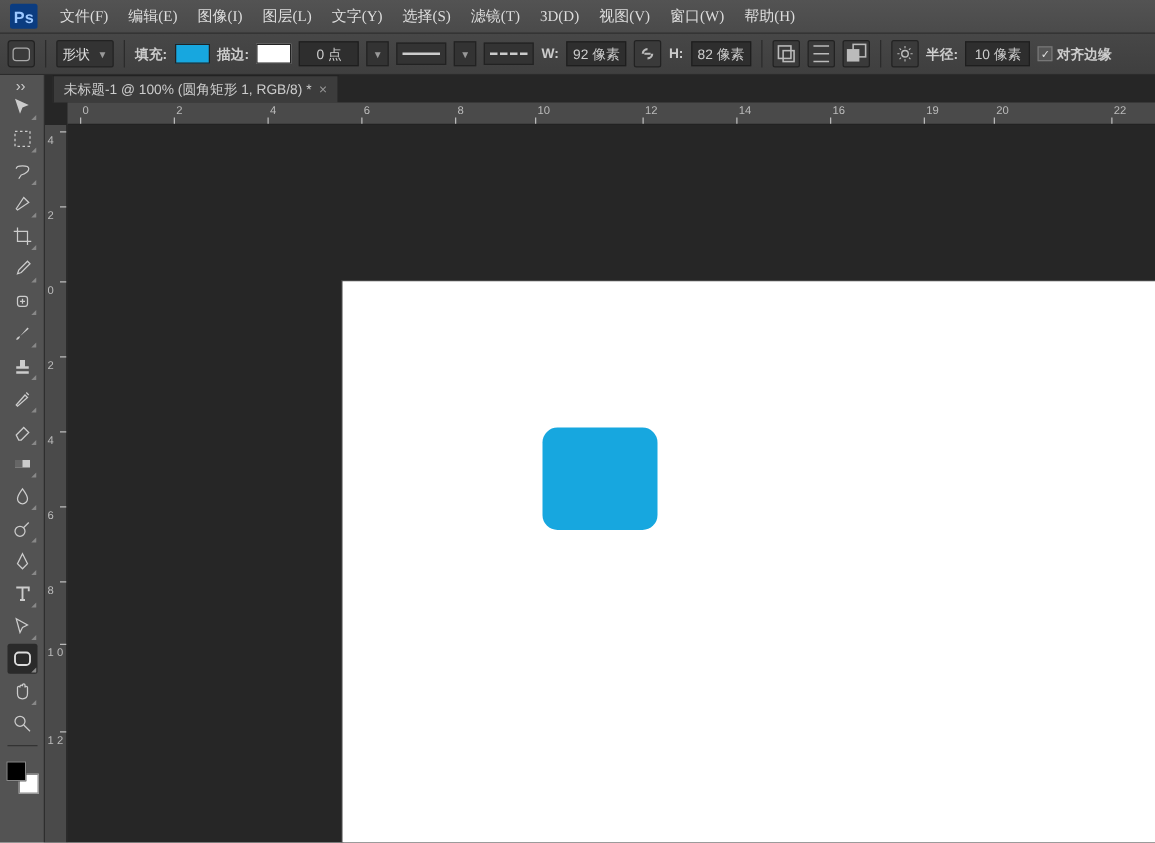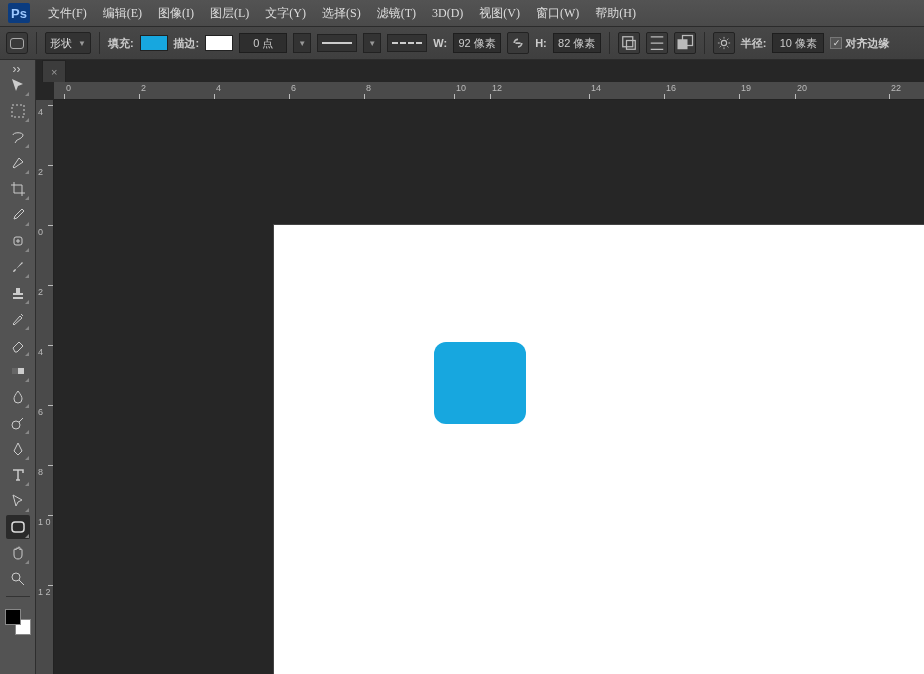--- a/index.html
+++ b/index.html
@@ -273,20 +273,21 @@
       </div>
     <div style="width:24px;height:1px;background:#333;margin:4px 0"></div>
     <div class="swatches">
       <div class="sw-bg"></div>
       <div class="sw-fg"></div>
     </div>
   </div>
 
   <div class="docarea">
     <div class="doctab">
+      <span>未标题-1 @ 100% (圆角矩形 1, RGB/8) *</span>
       <span class="close">×</span>
     </div>
 
     <div class="ruler-h">
       <div class="tick-h" style="left:10px">
           <span class="n">0</span>
           <span class="l"></span>
         </div>
       <div class="tick-h" style="left:85px">
           <span class="n">2</span>
@@ -297,25 +298,25 @@
           <span class="l"></span>
         </div>
       <div class="tick-h" style="left:235px">
           <span class="n">6</span>
           <span class="l"></span>
         </div>
       <div class="tick-h" style="left:310px">
           <span class="n">8</span>
           <span class="l"></span>
         </div>
-      <div class="tick-h" style="left:400px">
+      <div class="tick-h" style="left:374px">
           <span class="n">10</span>
           <span class="l"></span>
         </div>
-      <div class="tick-h" style="left:436px">
+      <div class="tick-h" style="left:460px">
           <span class="n">12</span>
           <span class="l"></span>
         </div>
       <div class="tick-h" style="left:535px">
           <span class="n">14</span>
           <span class="l"></span>
         </div>
       <div class="tick-h" style="left:610px">
           <span class="n">16</span>
           <span class="l"></span>

